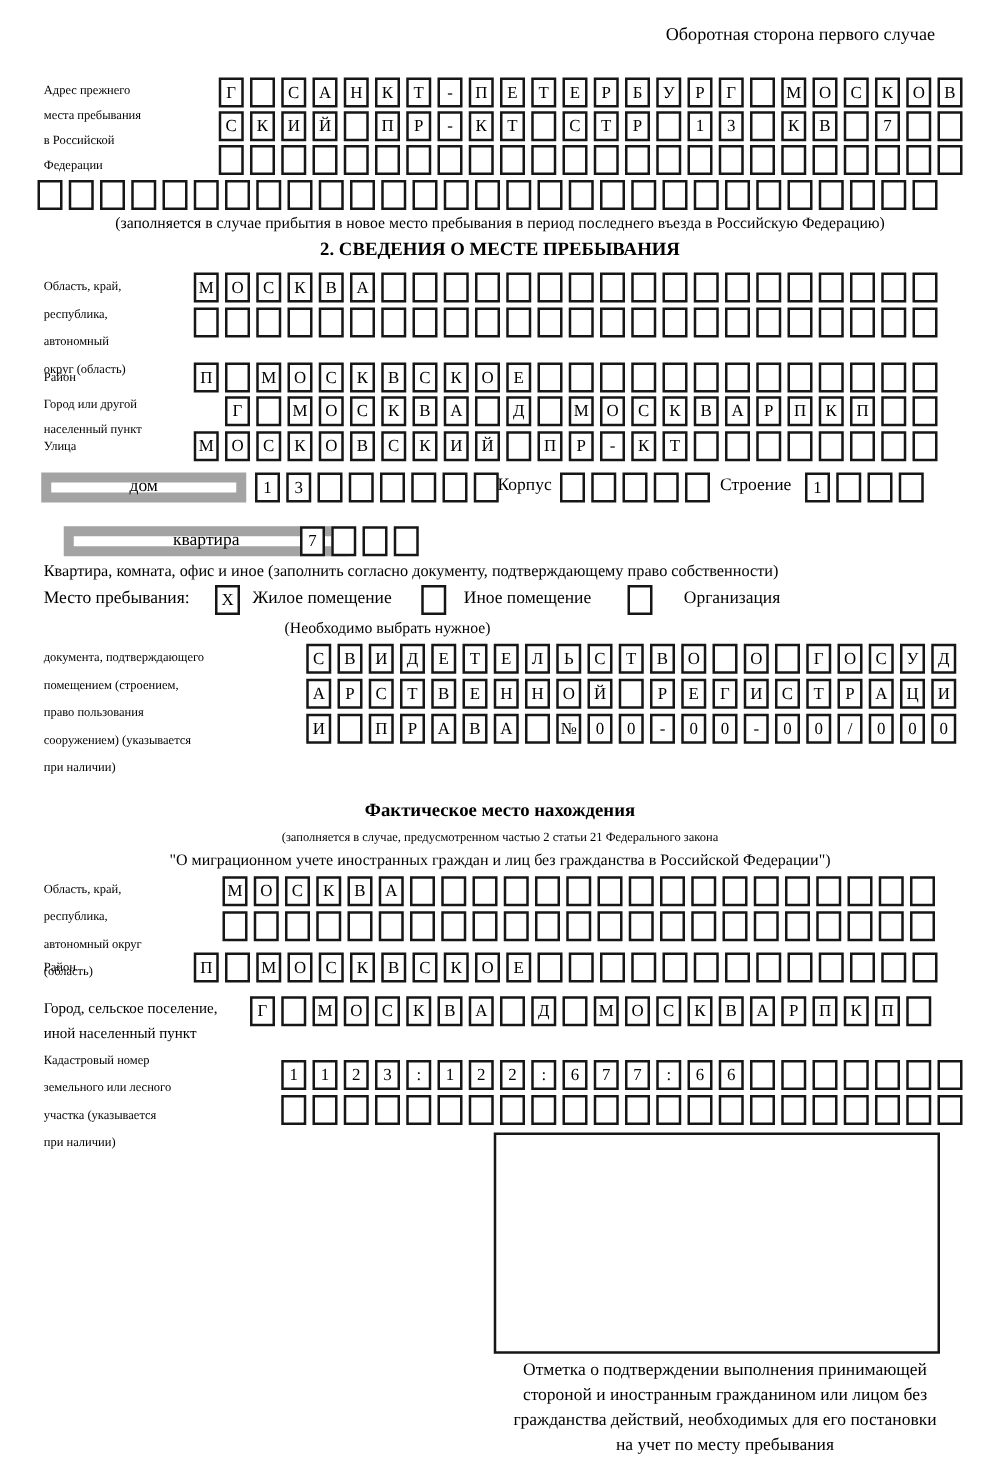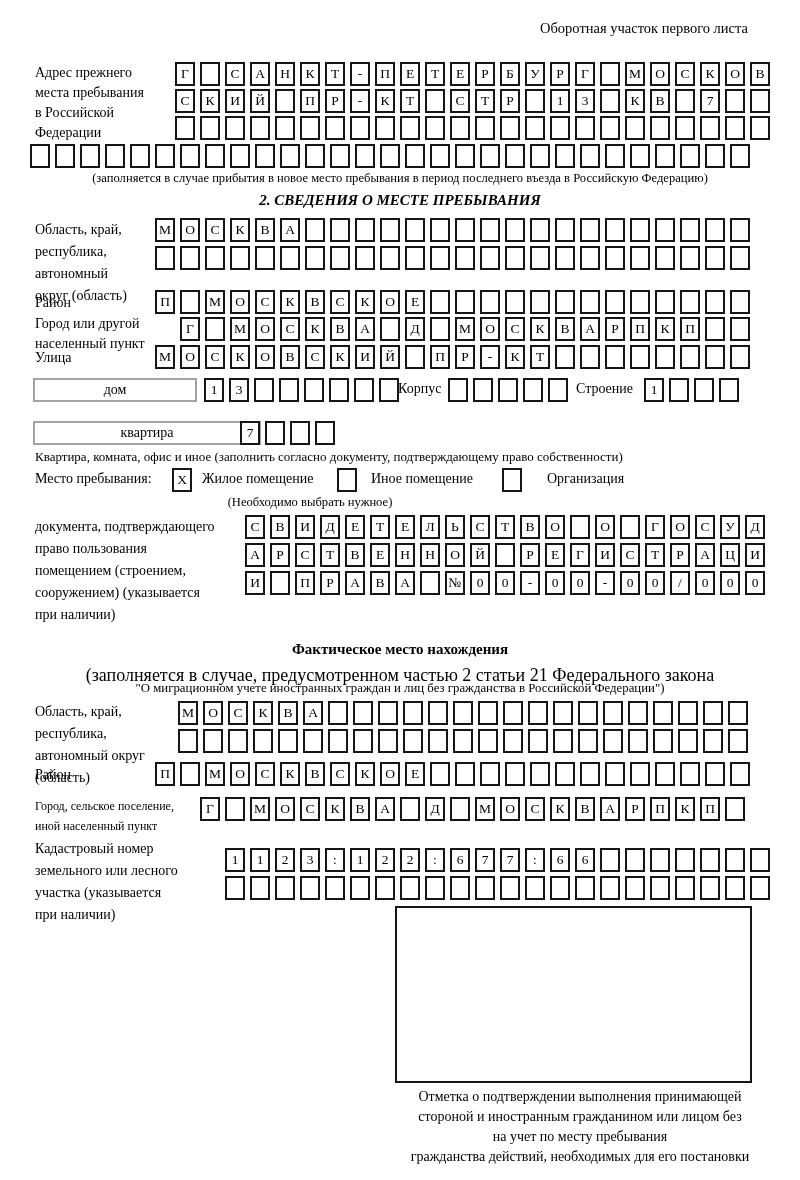--- a/index.html
+++ b/index.html
@@ -1,43 +1,43 @@
 <!DOCTYPE html>
 <html><head>
 <meta charset="utf-8">
 <style>
   * { margin:0; padding:0; box-sizing:border-box; }
   html,body { background:#fff; }
   body { width:800px; height:1180px; font-family:"Liberation Serif","DejaVu Serif",serif; color:#000; }
   .page { position:relative; width:800px; height:1180px; background:#fff; overflow:hidden; }
-  .lbl { position:absolute; font-size:14px; line-height:20px; }
+  .lbl { position:absolute; font-size:10px; line-height:20px; }
   .lbl22 { line-height:22px; }
   .lbl-sm { font-size:12px; }
   .cellrow { position:absolute; display:flex; gap:5px; }
   .cell { width:20px; height:24px; border:2px solid #161616; background:#fff;
           display:inline-flex; align-items:center; justify-content:center;
           font-size:13.5px; font-family:"Liberation Serif","DejaVu Serif",serif; }
   .chkbox { position:absolute; }
   .hdr-note { position:absolute; top:20px; right:52px; font-size:14.5px; }
   .sec-title { position:absolute; width:100%; text-align:center; font-weight:bold; font-size:15px; }
   .cap { position:absolute; font-size:12.6px; }
   .cap-center { width:100%; text-align:center; }
-  .fieldrect { position:absolute; height:24px; border:2px solid #a3a3a3; background:#fff;
+  .fieldrect { position:absolute; height:24px; border:8px solid #a3a3a3; background:#fff;
                display:flex; align-items:center; justify-content:center; font-size:14px; }
   .inline-lbl { position:absolute; font-size:14px; }
   .note-center { position:absolute; text-align:center; font-size:12.6px; }
   .bigbox { position:absolute; border:2px solid #161616; background:#fff; }
   .stamp-cap { position:absolute; text-align:center; font-size:14px; line-height:20px; }
 </style>
 </head>
 <body>
 
 <div class="page">
 
-  <div class="hdr-note">Оборотная участок первого листа</div>
+  <div class="hdr-note">Оборотная сторона первого случае</div>
 
   <div class="lbl" style="left:35px; top:63px;">
     <div>Адрес прежнего</div>
     <div>места пребывания</div>
     <div>в Российской</div>
     <div>Федерации</div>
   </div>
   <div class="cellrow" style="left:175px; top:62px;">
       <span class="cell">Г</span>
       <span class="cell"></span>
@@ -142,21 +142,21 @@
       <span class="cell"></span>
       <span class="cell"></span>
       <span class="cell"></span>
       <span class="cell"></span>
       <span class="cell"></span>
       <span class="cell"></span>
       <span class="cell"></span>
     </div>
   <div class="cap cap-center" style="top:171px;">(заполняется в случае прибытия в новое место пребывания в период последнего въезда в Российскую Федерацию)</div>
 
-  <div class="sec-title" style="top:192px;font-style:italic;">2. СВЕДЕНИЯ О МЕСТЕ ПРЕБЫВАНИЯ</div>
+  <div class="sec-title" style="top:192px;">2. СВЕДЕНИЯ О МЕСТЕ ПРЕБЫВАНИЯ</div>
 
   <div class="lbl lbl22" style="left:35px; top:219px;">
     <div>Область, край,</div>
     <div>республика,</div>
     <div>автономный</div>
     <div>округ (область)</div>
   </div>
   <div class="cellrow" style="left:155px; top:218px;">
       <span class="cell">М</span>
       <span class="cell">О</span>
@@ -316,42 +316,42 @@
       <span class="cell"></span>
     </div>
   <div class="inline-lbl" style="left:576px; top:381px;">Строение</div>
   <div class="cellrow" style="left:644px; top:378px;">
       <span class="cell">1</span>
       <span class="cell"></span>
       <span class="cell"></span>
       <span class="cell"></span>
     </div>
 
-  <div class="fieldrect" style="left:33px; top:421px; width:228px;text-align:right;">квартира</div>
+  <div class="fieldrect" style="left:51px; top:421px; width:228px;text-align:right;">квартира</div>
   <div class="cellrow" style="left:240px; top:421px;">
       <span class="cell">7</span>
       <span class="cell"></span>
       <span class="cell"></span>
       <span class="cell"></span>
     </div>
   <div class="cap" style="left:35px; top:449px; font-size:13px;">Квартира, комната, офис и иное (заполнить согласно документу, подтверждающему право собственности)</div>
 
   <div class="inline-lbl" style="left:35px; top:471px;">Место пребывания:</div>
   <div class="cell chkbox" style="left:172px; top:468px;">X</div>
   <div class="inline-lbl" style="left:202px; top:471px;">Жилое помещение</div>
   <div class="cell chkbox" style="left:337px; top:468px;"></div>
   <div class="inline-lbl" style="left:371px; top:471px;">Иное помещение</div>
   <div class="cell chkbox" style="left:502px; top:468px;"></div>
   <div class="inline-lbl" style="left:547px; top:471px;">Организация</div>
   <div class="note-center" style="left:170px; top:495px; width:280px;">(Необходимо выбрать нужное)</div>
 
   <div class="lbl lbl22" style="left:35px; top:516px;">
     <div>документа, подтверждающего</div>
+    <div>помещением (строением,</div>
     <div>право пользования</div>
-    <div>помещением (строением,</div>
     <div>сооружением) (указывается</div>
     <div>при наличии)</div>
   </div>
   <div class="cellrow" style="left:245px; top:515px;">
       <span class="cell">С</span>
       <span class="cell">В</span>
       <span class="cell">И</span>
       <span class="cell">Д</span>
       <span class="cell">Е</span>
       <span class="cell">Т</span>
@@ -412,21 +412,21 @@
       <span class="cell">-</span>
       <span class="cell">0</span>
       <span class="cell">0</span>
       <span class="cell">/</span>
       <span class="cell">0</span>
       <span class="cell">0</span>
       <span class="cell">0</span>
     </div>
 
   <div class="sec-title" style="top:641px;">Фактическое место нахождения</div>
-  <div class="cap cap-center" style="top:665px; font-size:18px;">(заполняется в случае, предусмотренном частью 2 статьи 21 Федерального закона</div>
+  <div class="cap cap-center" style="top:665px; font-size:10px;">(заполняется в случае, предусмотренном частью 2 статьи 21 Федерального закона</div>
   <div class="cap cap-center" style="top:681px; font-size:12.8px;">"О миграционном учете иностранных граждан и лиц без гражданства в Российской Федерации")</div>
 
   <div class="lbl lbl22" style="left:35px; top:701px;">
     <div>Область, край,</div>
     <div>республика,</div>
     <div>автономный округ</div>
     <div>(область)</div>
   </div>
   <div class="cellrow" style="left:178px; top:701px;">
       <span class="cell">М</span>
@@ -588,17 +588,17 @@
       <span class="cell"></span>
       <span class="cell"></span>
       <span class="cell"></span>
       <span class="cell"></span>
     </div>
 
   <div class="bigbox" style="left:395px; top:906px; width:357px; height:177px;"></div>
   <div class="stamp-cap" style="left:385px; top:1087px; width:390px;">
     <div>Отметка о подтверждении выполнения принимающей</div>
     <div>стороной и иностранным гражданином или лицом без</div>
+    <div>гражданства действий, необходимых для его постановки</div>
     <div>на учет по месту пребывания</div>
-    <div>гражданства действий, необходимых для его постановки</div>
   </div>
 
 </div>
 
 </body></html>

